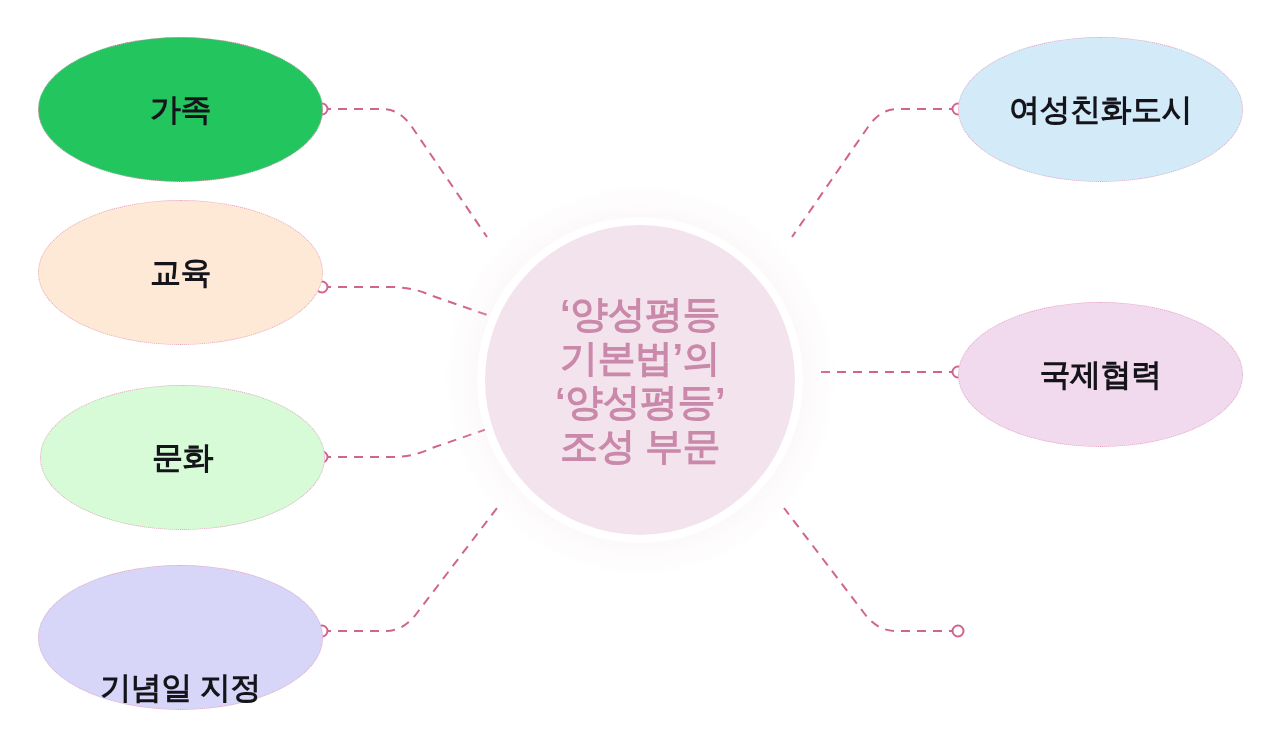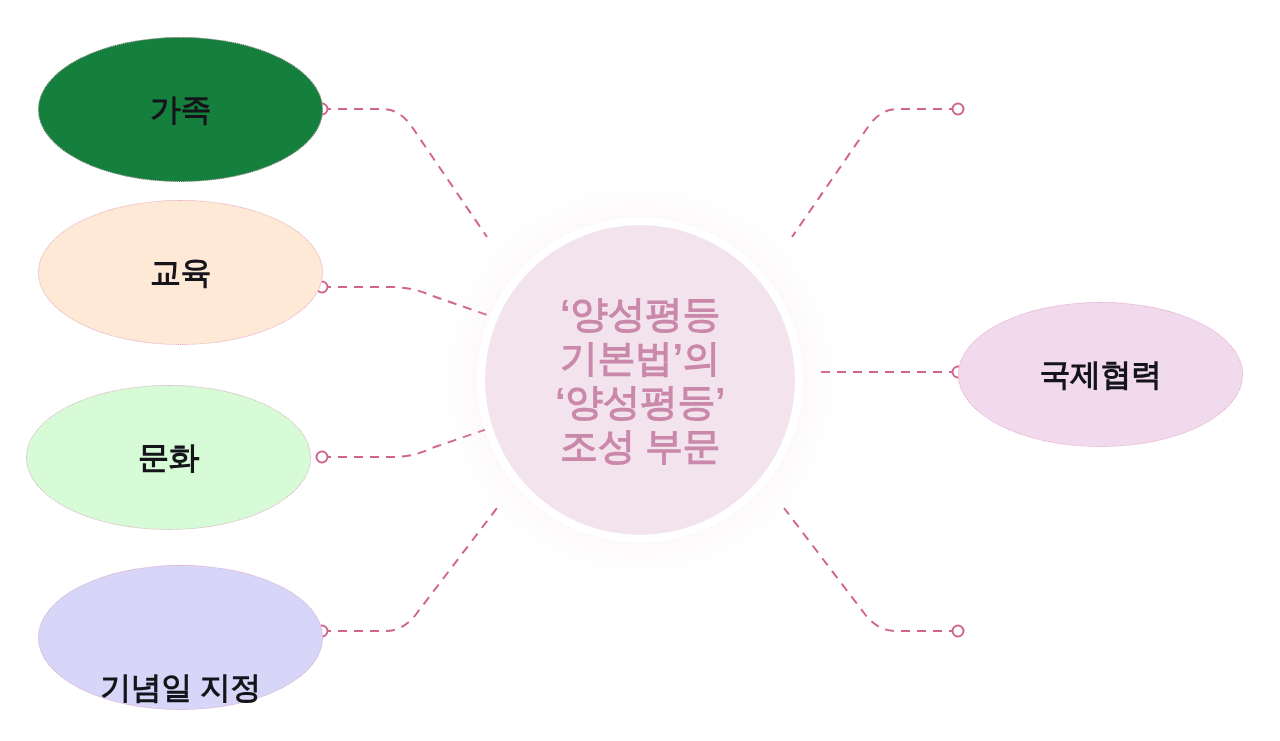--- a/index.html
+++ b/index.html
@@ -93,21 +93,21 @@
     font-weight: 700;
     font-size: 31px;
     letter-spacing: -0.5px;
     text-align: center;
     white-space: nowrap;
   }
 
   
   #node-family     { left: 38px;  top: 37px;  width: 285px; height: 145px; }
   #node-education  { left: 38px;  top: 200px; width: 285px; height: 145px; }
-  #node-culture    { left: 26px;  top: 385px; width: 285px; height: 145px; }
+  #node-culture    { left: 40px;  top: 385px; width: 285px; height: 145px; }
   #node-memorial   { left: 38px;  top: 565px; width: 285px; height: 145px; }
 
   
   #node-womencity  { left: 958px; top: 37px;  width: 285px; height: 145px; }
   #node-intlcoop   { left: 958px; top: 302px; width: 285px; height: 145px; }
   #node-peace      { left: 958px; top: 565px; width: 285px; height: 145px; }
 </style>
 </head>
 <body>
 
@@ -139,30 +139,33 @@
   </svg>
 
   <div class="center-glow"></div>
   <div class="center-ring" style="background: rgb(242, 227, 236); border-color: rgb(255, 255, 255);">
     <div class="center-label" style="color: rgb(202, 136, 170);">‘양성평등
 기본법’의
 ‘양성평등’
 조성 부문</div>
   </div>
 
-  <div class="node" id="node-family" style="background: #15803d;">
+  <div class="node" id="node-family" style="background: #22c55e;">
     <span class="node-label">가족</span>
   </div>
   <div class="node" id="node-education" style="background: rgb(254, 232, 214);">
     <span class="node-label">교육</span>
   </div>
   <div class="node" id="node-culture" style="background: rgb(214, 251, 214);">
     <span class="node-label">문화</span>
   </div>
   <div class="node" id="node-memorial" style="background: rgb(216, 214, 248); align-items: flex-end;">
     <span class="node-label">기념일 지정</span>
   </div>
 
+  <div class="node" id="node-womencity" style="background: rgb(211, 235, 249);">
+    <span class="node-label">여성친화도시</span>
+  </div>
   <div class="node" id="node-intlcoop" style="background: rgb(242, 218, 238);">
     <span class="node-label">국제협력</span>
   </div>
 
 </div>
 
 </body></html>

